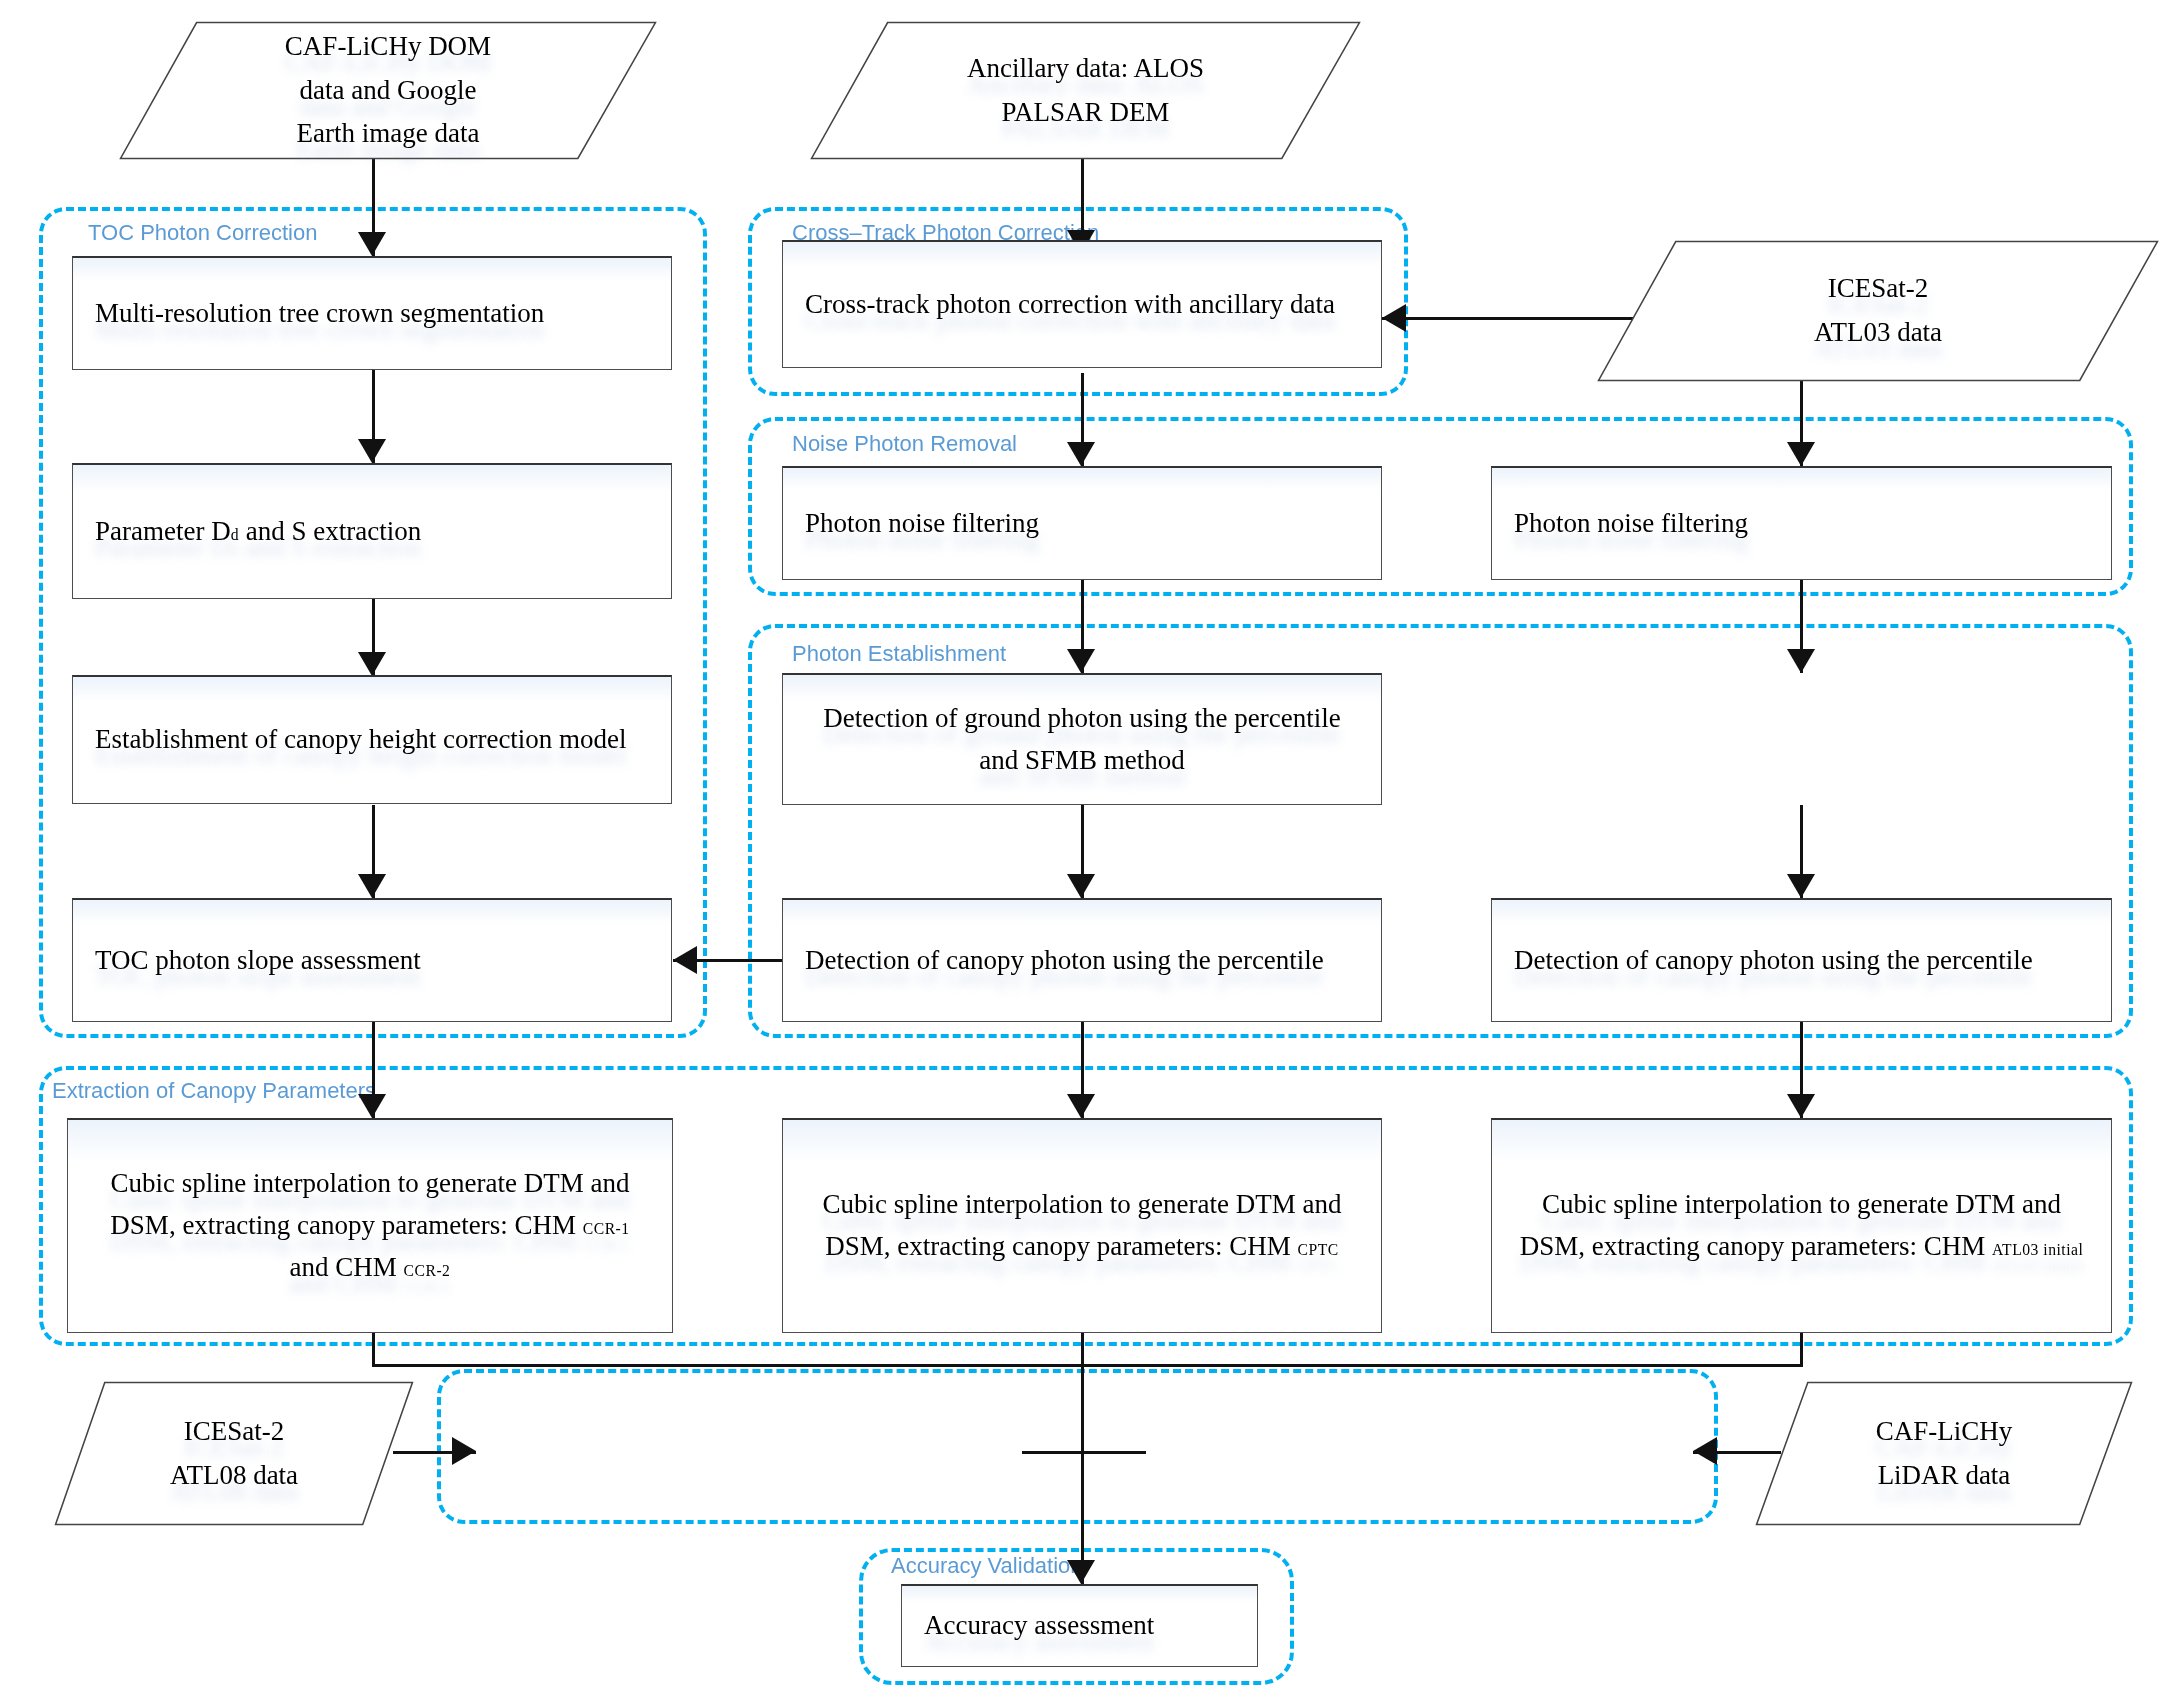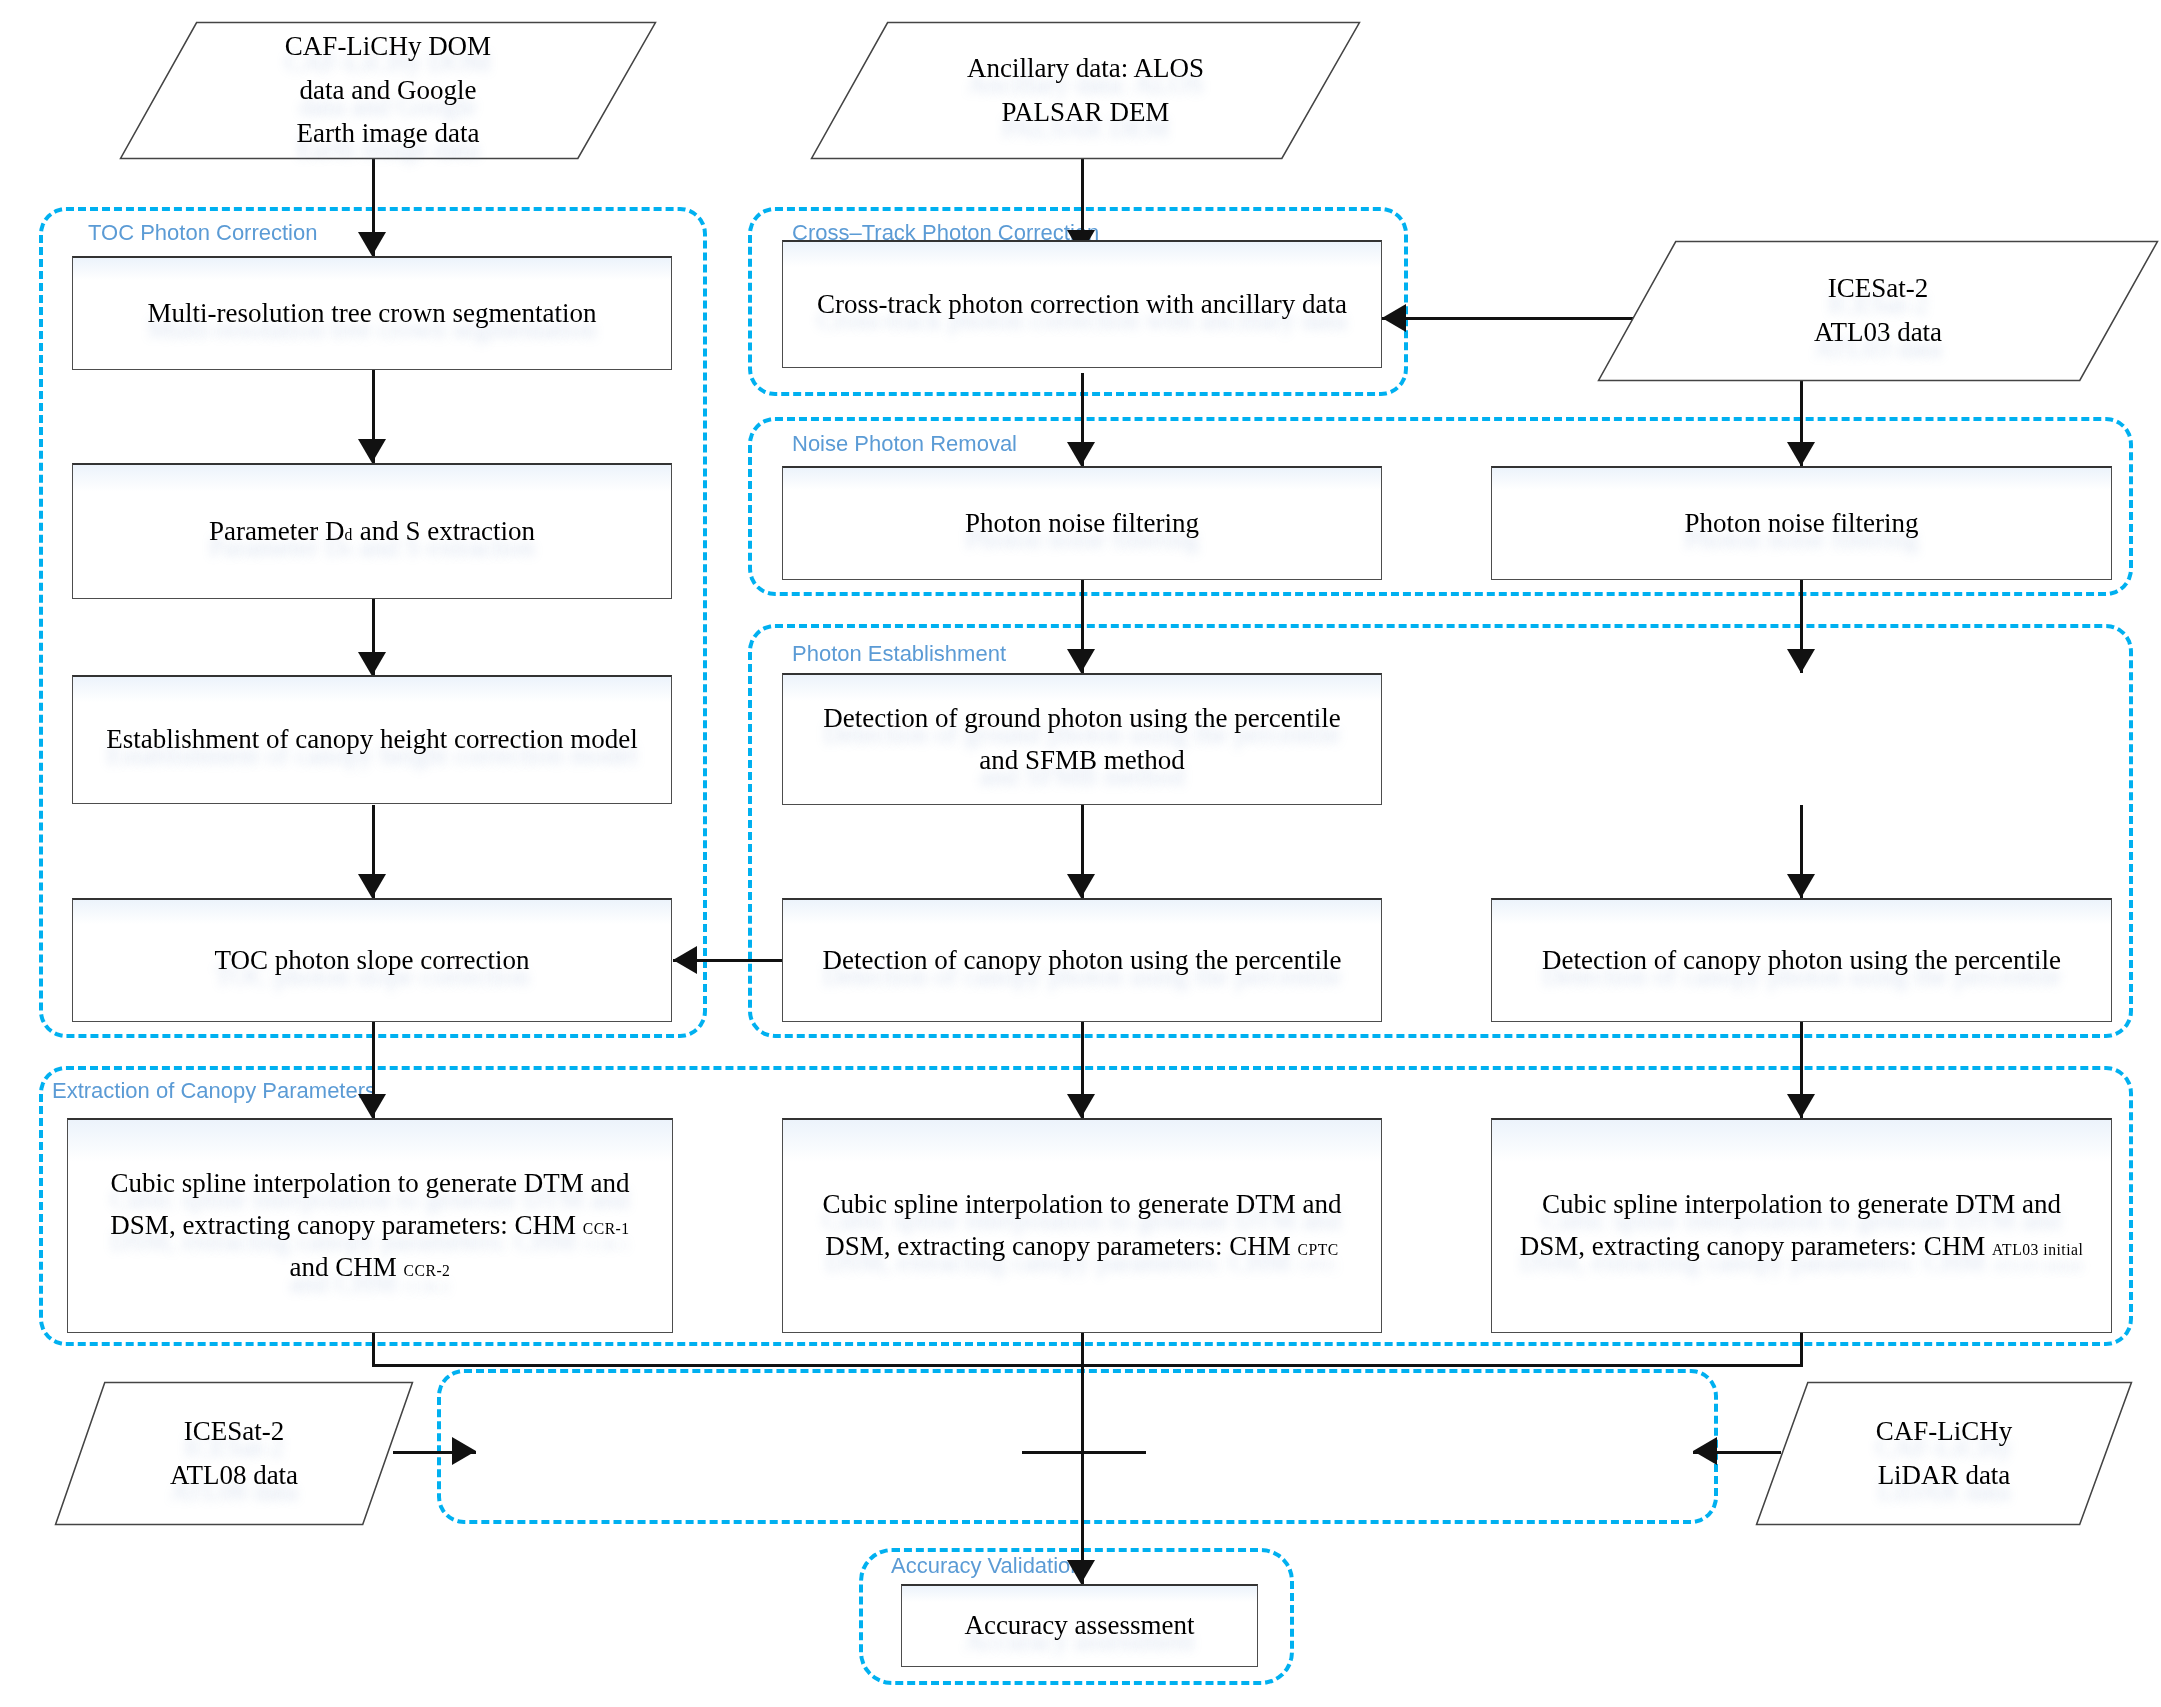--- a/index.html
+++ b/index.html
@@ -4,21 +4,21 @@
 <style>
   html,body{margin:0;padding:0;background:#ffffff;}
   body{width:2161px;height:1708px;position:relative;font-family:"Liberation Serif",serif;color:#000;}
   #canvas{position:absolute;left:0;top:0;width:2161px;height:1708px;}
 
   .dashed{position:absolute;border:4.1px dashed #00B0F0;border-radius:27px;box-sizing:border-box;}
   .seclabel{position:absolute;font-family:"Liberation Sans",sans-serif;font-size:22px;color:#5B9BD5;white-space:nowrap;}
 
   .box{position:absolute;background:linear-gradient(180deg,#ecf3fb 0%,#ffffff 20%);
        border:1.6px solid #4d4d4d;border-top:2.1px solid #333;box-sizing:border-box;
-       display:flex;align-items:center;justify-content:center;text-align:center;
+       display:flex;align-items:center;justify-content:flex-start;text-align:center;
        font-size:27px;line-height:1.55;padding:12px 22px;}
   .box-text{text-shadow:0 15.5px 9.3px rgba(125,155,200,0.28);}
   .sub{font-size:0.58em;letter-spacing:0.5px;}
 
   .par{position:absolute;display:flex;align-items:center;justify-content:center;
        text-align:center;font-size:27px;line-height:1.62;}
   .par svg{position:absolute;left:0;top:0;width:100%;height:100%;}
   .ptext{position:relative;text-shadow:0 15.5px 9.3px rgba(125,155,200,0.28);}
 
   .v{position:absolute;width:2.6px;background:#111;}
@@ -146,21 +146,21 @@
   <div class="box" style="left:72px;top:256px;width:600px;height:114px;">
     <div class="box-text"><span>Multi-resolution tree crown segmentation</span></div>
   </div>
   <div class="box" style="left:72px;top:463px;width:600px;height:136px;">
     <div class="box-text"><span>Parameter D</span><span class="sub">d</span><span> and S  extraction</span></div>
   </div>
   <div class="box" style="left:72px;top:675px;width:600px;height:129px;">
     <div class="box-text"><span>Establishment of canopy height correction model</span></div>
   </div>
   <div class="box" style="left:72px;top:898px;width:600px;height:124px;">
-    <div class="box-text"><span>TOC photon slope correction</span></div>
+    <div class="box-text"><span>TOC photon slope assessment</span></div>
   </div>
 
   <div class="box" style="left:782px;top:240px;width:600px;height:128px;">
     <div class="box-text"><span>Cross-track photon correction with ancillary data</span></div>
   </div>
   <div class="box" style="left:782px;top:466px;width:600px;height:114px;">
     <div class="box-text"><span>Photon noise filtering</span></div>
   </div>
   <div class="box" style="left:782px;top:673px;width:600px;height:132px;">
     <div class="box-text"><span>Detection of ground photon using the percentile and SFMB method</span></div>

